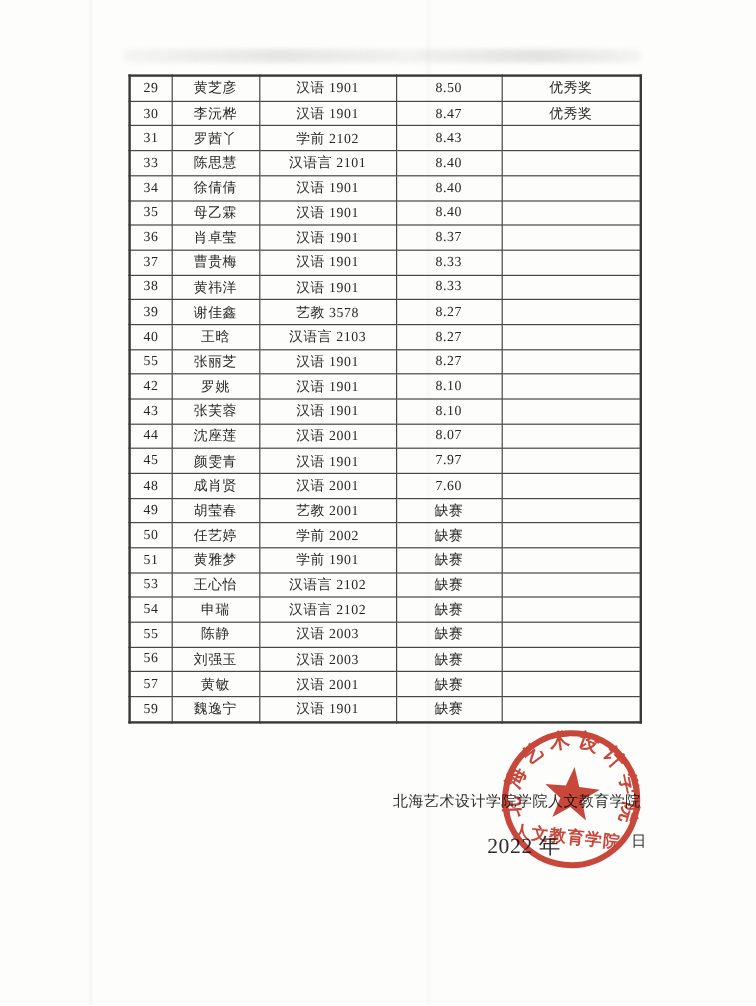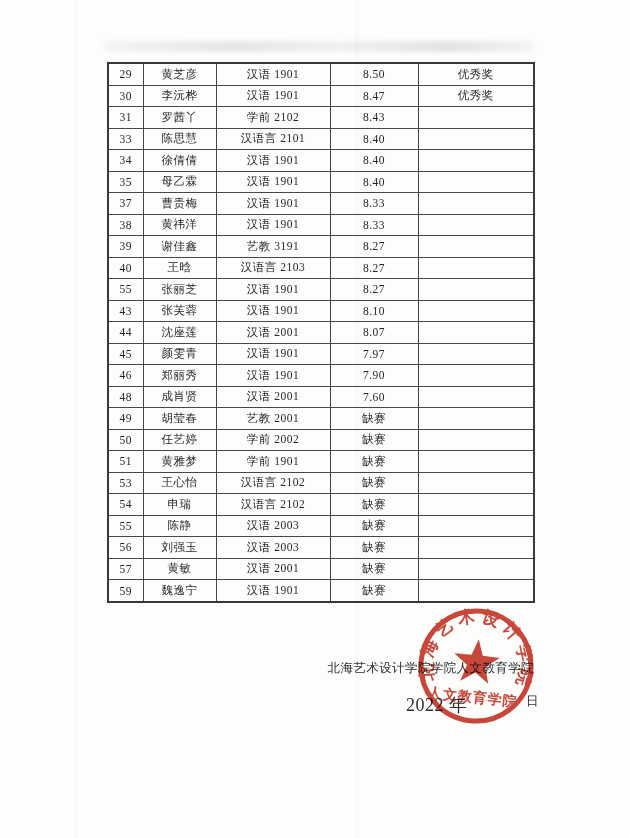--- a/index.html
+++ b/index.html
@@ -141,80 +141,87 @@
           <td></td>
         </tr>
         <tr>
           <td>35</td>
           <td>母乙霖</td>
           <td>汉语 1901</td>
           <td>8.40</td>
           <td></td>
         </tr>
         <tr>
+          <td>36</td>
+          <td>肖卓莹</td>
+          <td>汉语 1901</td>
+          <td>8.37</td>
+          <td></td>
+        </tr>
+        <tr>
           <td>37</td>
           <td>曹贵梅</td>
           <td>汉语 1901</td>
           <td>8.33</td>
           <td></td>
         </tr>
         <tr>
           <td>38</td>
           <td>黄祎洋</td>
           <td>汉语 1901</td>
           <td>8.33</td>
           <td></td>
         </tr>
         <tr>
           <td>39</td>
           <td>谢佳鑫</td>
-          <td>艺教 3191</td>
+          <td>艺教 3578</td>
           <td>8.27</td>
           <td></td>
         </tr>
         <tr>
           <td>40</td>
           <td>王晗</td>
           <td>汉语言 2103</td>
           <td>8.27</td>
           <td></td>
         </tr>
         <tr>
           <td>55</td>
           <td>张丽芝</td>
           <td>汉语 1901</td>
           <td>8.27</td>
           <td></td>
         </tr>
         <tr>
+          <td>42</td>
+          <td>罗姚</td>
+          <td>汉语 1901</td>
+          <td>8.10</td>
+          <td></td>
+        </tr>
+        <tr>
           <td>43</td>
           <td>张芙蓉</td>
           <td>汉语 1901</td>
           <td>8.10</td>
           <td></td>
         </tr>
         <tr>
           <td>44</td>
           <td>沈座莲</td>
           <td>汉语 2001</td>
           <td>8.07</td>
           <td></td>
         </tr>
         <tr>
           <td>45</td>
           <td>颜雯青</td>
           <td>汉语 1901</td>
           <td>7.97</td>
-          <td></td>
-        </tr>
-        <tr>
-          <td>46</td>
-          <td>郑丽秀</td>
-          <td>汉语 1901</td>
-          <td>7.90</td>
           <td></td>
         </tr>
         <tr>
           <td>48</td>
           <td>成肖贤</td>
           <td>汉语 2001</td>
           <td>7.60</td>
           <td></td>
         </tr>
         <tr>

